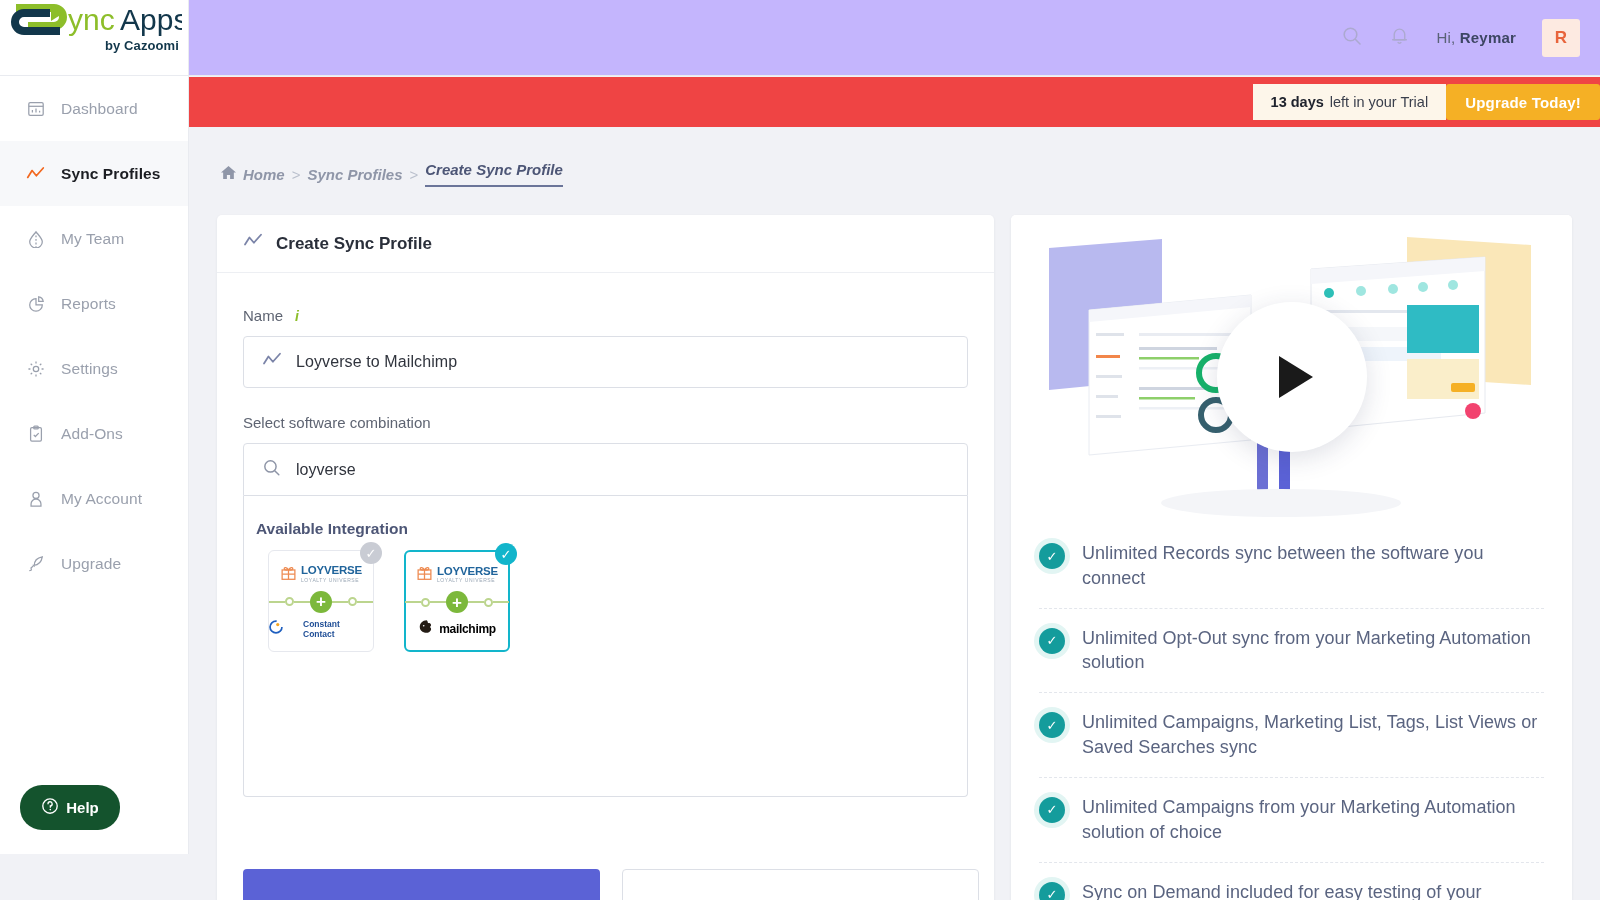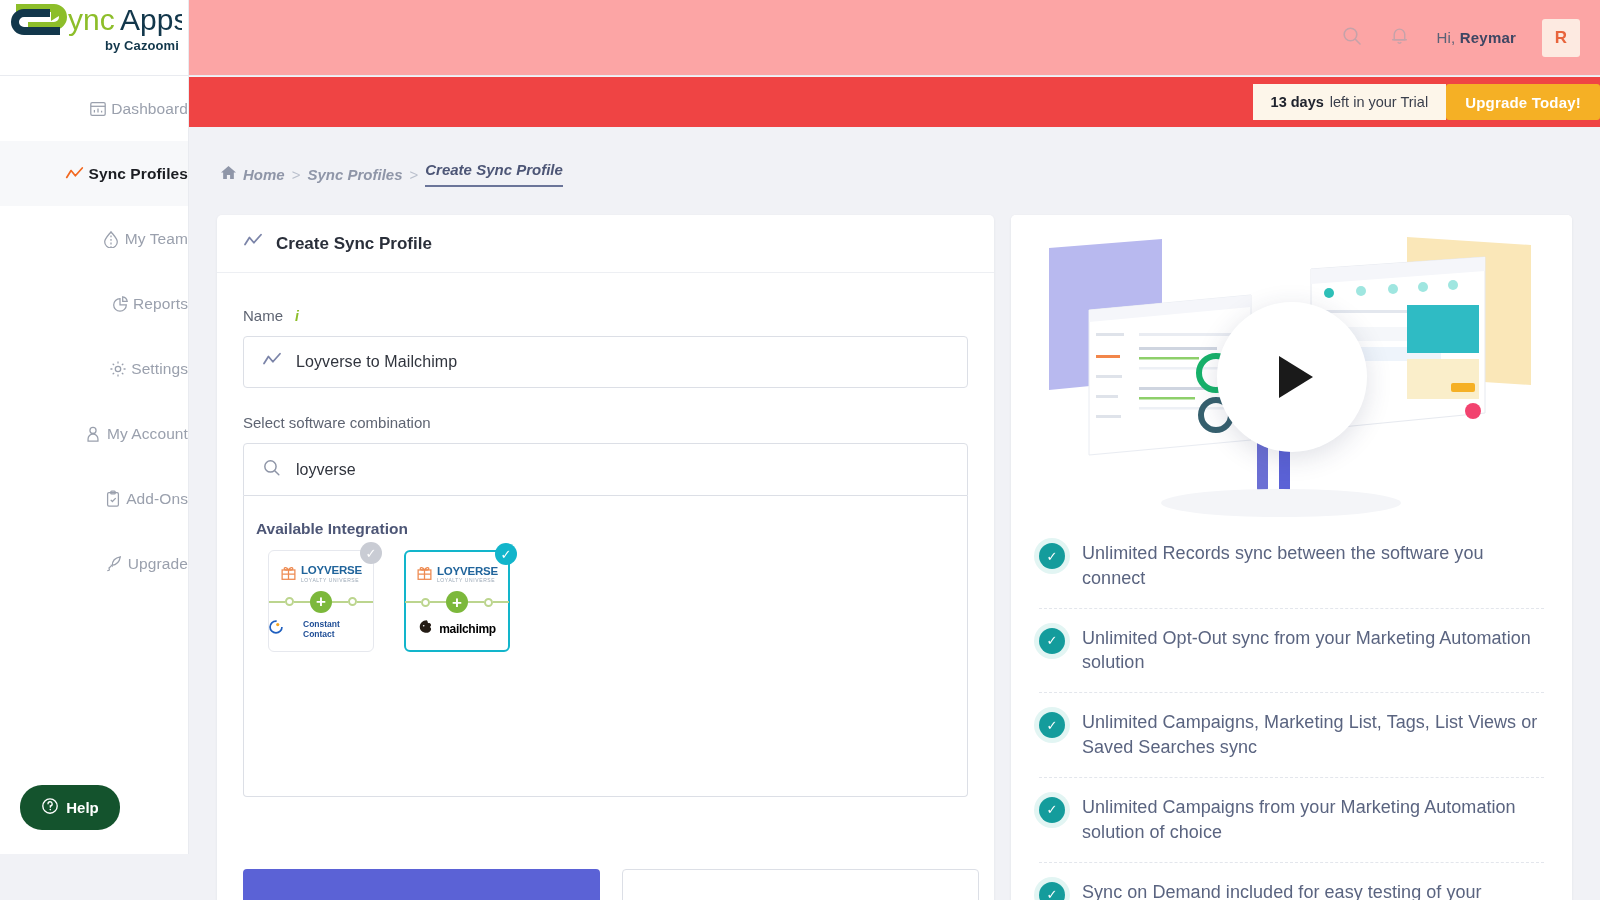--- a/index.html
+++ b/index.html
@@ -23,43 +23,42 @@
     justify-content: flex-start; padding-left: 10px;
   }
   .logo-svg { display: block; }
   .logo-sub {
     font-size: 13px; font-weight: bold; color: #12374b;
     text-align: right; padding-right: 9px; margin-top: -2px;
     letter-spacing: .1px;
   }
   .nav { padding-top: 0; }
   .nav-item {
-    display: flex; align-items: center; gap: 4px;
-    height: 65px; 
+    display: flex; align-items: center; gap: 16px;
+    height: 65px; padding-left: 26px;
     color: #9aa0ad; font-size: 15.5px; letter-spacing: .1px;
     cursor: pointer;
-    justify-content: flex-end;
   }
   .nav-item .ico { width: 19px; height: 19px; flex: 0 0 19px;
     display: flex; align-items: center; justify-content: center; }
   .nav-item.active {
     background: #f7f8fa; color: #1b1d22; font-weight: bold;
   }
   .help-btn {
     position: absolute; left: 20px; bottom: 24px;
     width: 100px; height: 45px; border-radius: 22px;
     background: #14532d; color: #fff;
     display: flex; align-items: center; justify-content: center; gap: 7px;
     font-size: 15px; font-weight: bold; cursor: pointer;
   }
 
   
   #topbar {
     position: absolute; left: 189px; top: 0;
-    width: 1411px; height: 76px; background: #fca5a5;
+    width: 1411px; height: 76px; background: #c4b5fd;
     border-bottom: 1px solid #e9ebf0;
     display: flex; align-items: center; justify-content: flex-end;
     padding-right: 20px; gap: 26px;
   }
   .tb-icon { cursor: pointer; opacity: .55; }
   .hi-txt { font-size: 15px; color: #5a6277; letter-spacing: .2px; }
   .hi-txt b { color: #3d4663; font-weight: bold; }
   .avatar {
     width: 38px; height: 38px; background: #fdeae1;
     color: #e8643c; font-size: 17px; font-weight: bold;
@@ -288,36 +287,36 @@
           <circle cx="10" cy="10" r="3"></circle>
           <path d="M10 1.6v2.2M10 16.2v2.2M18.4 10h-2.2M3.8 10H1.6M15.9 4.1l-1.6 1.6M5.7 14.3l-1.6 1.6M15.9 15.9l-1.6-1.6M5.7 5.7L4.1 4.1"></path>
         </svg>
       </span>
       <span>Settings</span>
     </div>
 
     <div class="nav-item">
       <span class="ico">
         <svg width="18" height="18" viewBox="0 0 20 20" fill="none" stroke="#9aa0ad" stroke-width="1.4">
-          <circle cx="10" cy="6" r="3.4"></circle>
-            <path d="M4.5 18v-2.5a5.5 5.5 0 0 1 11 0V18z"></path>
-        </svg>
-      </span>
-      <span>My Account</span>
-    </div>
-
-    <div class="nav-item">
-      <span class="ico">
-        <svg width="18" height="18" viewBox="0 0 20 20" fill="none" stroke="#9aa0ad" stroke-width="1.4">
           <rect x="4" y="3" width="12" height="15" rx="1.5"></rect>
           <rect x="7.5" y="1.3" width="5" height="3" rx="1"></rect>
           <path d="M7.5 11l1.8 1.8L13 9"></path>
         </svg>
       </span>
       <span>Add-Ons</span>
+    </div>
+
+    <div class="nav-item">
+      <span class="ico">
+        <svg width="18" height="18" viewBox="0 0 20 20" fill="none" stroke="#9aa0ad" stroke-width="1.4">
+          <circle cx="10" cy="6" r="3.4"></circle>
+            <path d="M4.5 18v-2.5a5.5 5.5 0 0 1 11 0V18z"></path>
+        </svg>
+      </span>
+      <span>My Account</span>
     </div>
 
     <div class="nav-item">
       <span class="ico">
         <svg width="18" height="18" viewBox="0 0 20 20" fill="none" stroke="#9aa0ad" stroke-width="1.4">
           <path d="M8 12 C8 7 11 3 17 2 C16 8 12 11 7.5 11.5z"></path>
           <path d="M7.5 11.5 L4 15"></path>
             <path d="M2.5 17.5l2-.5.5-2"></path>
         </svg>
       </span>

